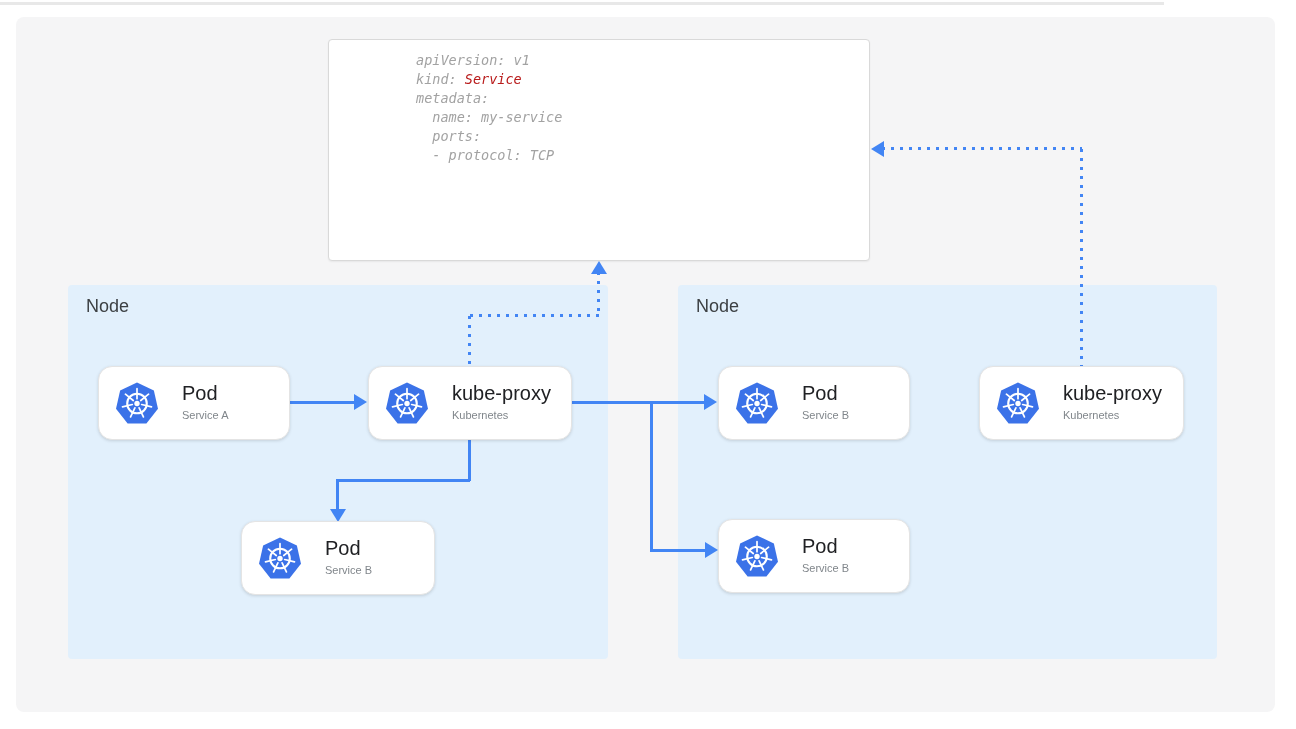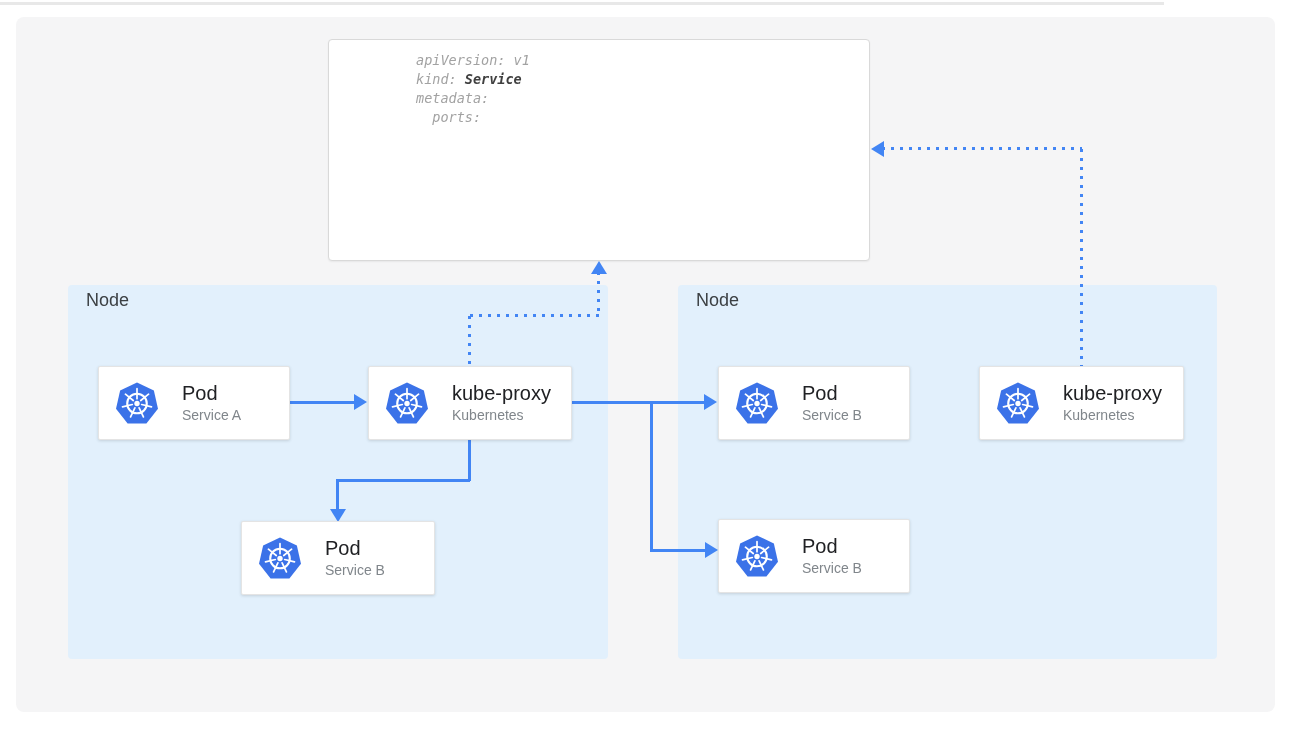--- a/index.html
+++ b/index.html
@@ -9,34 +9,34 @@
   #canvas{position:absolute;left:16px;top:17px;width:1259px;height:695px;background:#f5f5f6;border-radius:8px;}
 
   
   #yaml-box{position:absolute;left:328px;top:39px;width:542px;height:222px;background:#ffffff;
             border:1px solid #d9d9d9;border-radius:4px;box-sizing:border-box;
             box-shadow:0 1px 2px rgba(0,0,0,0.06);}
   #yaml-code{position:absolute;left:87px;top:11px;
              font-family:"DejaVu Sans Mono", monospace;font-style:italic;
              font-size:13.5px;line-height:19px;color:#a2a2a2;}
   .code-line{white-space:pre;}
-  .code-line .b{font-weight:bold;color:#404040;}
+  .code-line .b{font-weight:normal;color:#b91c1c;}
 
   
   .node-box{position:absolute;top:285px;width:540px;height:374px;background:#e2f0fc;border-radius:4px;}
-  .node-label{position:absolute;left:18px;top:5px;font-size:18px;color:#3c4043;}
+  .node-label{position:absolute;left:18px;top:11px;font-size:18px;color:#3c4043;}
 
   
-  .card{position:absolute;height:74px;background:#ffffff;border:1px solid #e4e4e4;border-radius:2px;
+  .card{position:absolute;height:74px;background:#ffffff;border:1px solid #e4e4e4;border-radius:14px;
         box-sizing:border-box;box-shadow:0 1px 3px rgba(60,64,67,0.18);
         display:flex;align-items:center;}
   .logo{width:46px;height:46px;margin-left:15px;flex:0 0 auto;}
   .card-text{margin-left:22px;}
   .card-title{font-size:20px;color:#202124;line-height:24px;}
-  .card-subtitle{font-size:14px;color:#80868b;line-height:21px;}
+  .card-subtitle{font-size:11px;color:#80868b;line-height:21px;}
 
   
   .line-h{position:absolute;height:3px;background:#4285f4;}
   .line-v{position:absolute;width:3px;background:#4285f4;}
   .dot-h{position:absolute;height:3px;
          background-image:repeating-linear-gradient(to right,#4285f4 0 3px,transparent 3px 9px);}
   .dot-v{position:absolute;width:3px;
          background-image:repeating-linear-gradient(to bottom,#4285f4 0 3px,transparent 3px 9px);}
   .head{position:absolute;width:0;height:0;}
   .head-right{border-top:8px solid transparent;border-bottom:8px solid transparent;border-left:13px solid #4285f4;}
@@ -69,21 +69,23 @@
 
 <div id="scene">
   <div id="top-divider"></div>
   <div id="canvas"></div>
 
   <div id="yaml-box">
     <div id="yaml-code">
       <div class="code-line"><span>apiVersion: v1</span></div>
       <div class="code-line"><span>kind: </span><span class="b">Service</span></div>
       <div class="code-line"><span>metadata:</span></div>
+      <div class="code-line"><span>  name: my-service</span></div>
       <div class="code-line"><span>  ports:</span></div>
+      <div class="code-line"><span>  - protocol: TCP</span></div>
     </div>
   </div>
 
   <div class="node-box" style="left:68px;">
     <div class="node-label">Node</div>
   </div>
   <div class="node-box" style="left:678px;width:539px;">
     <div class="node-label">Node</div>
   </div>
 

